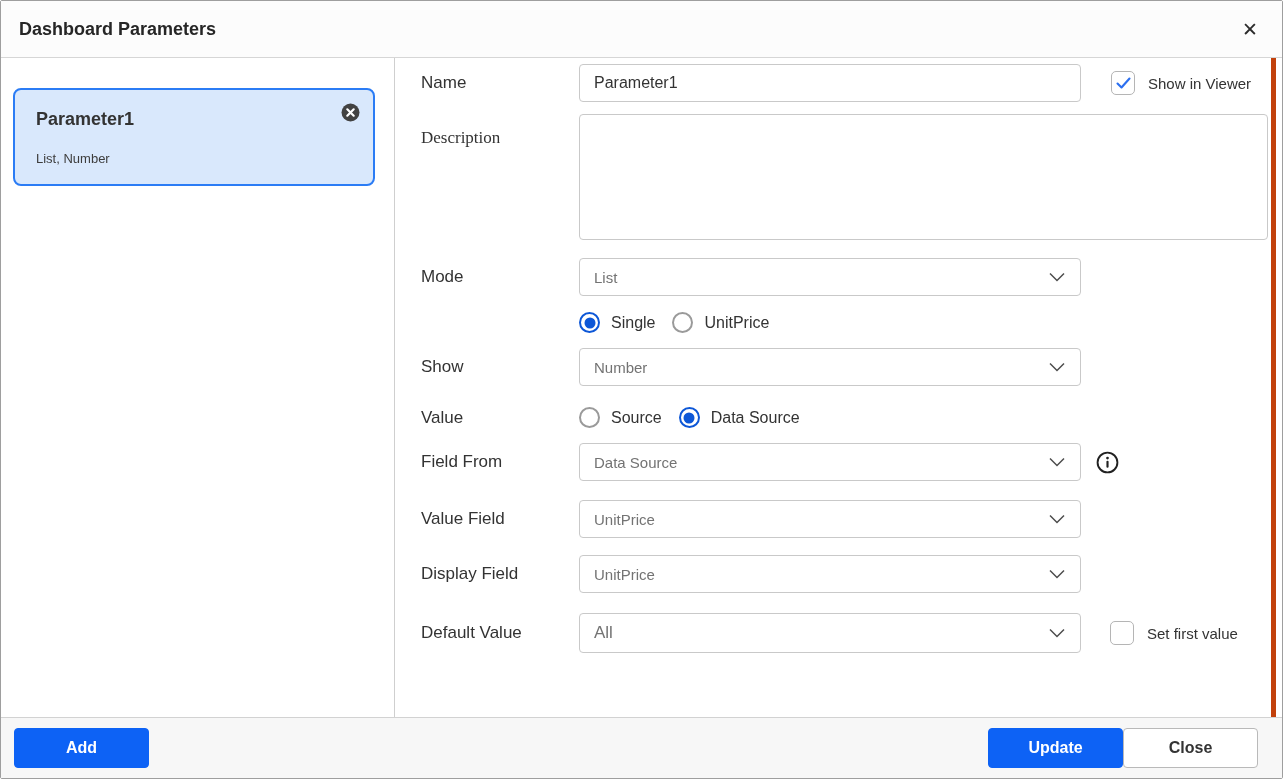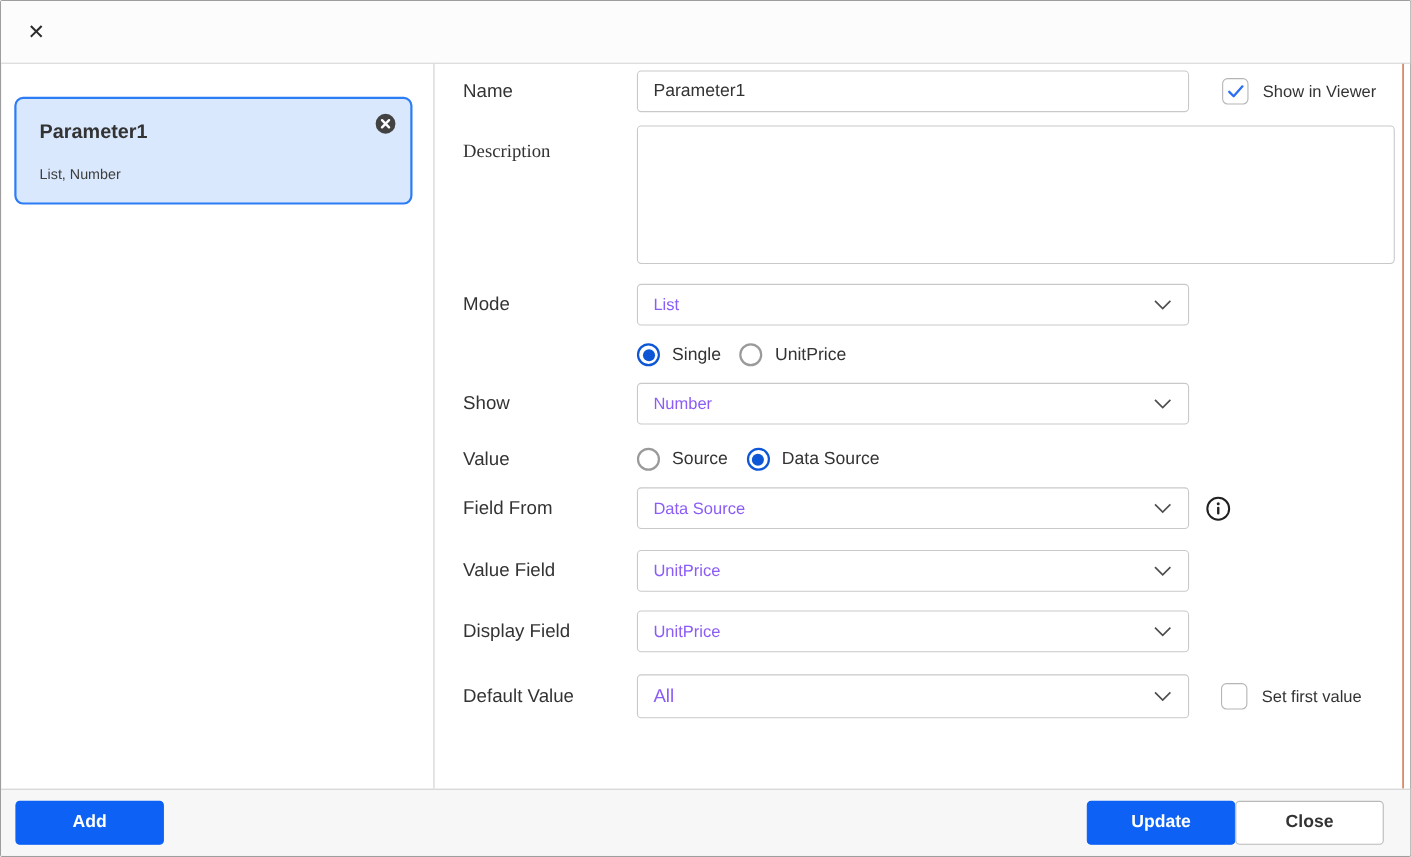--- a/index.html
+++ b/index.html
@@ -29,21 +29,21 @@
   .dlg-body{flex:1;display:flex;min-height:0;}
   .param-panel{width:394px;flex:0 0 394px;border-right:1px solid #cfcfcf;padding:30px 19px 0 12px;}
   .param-card{position:relative;height:98px;border:2px solid var(--card-border);
     background:var(--card-bg);border-radius:8px;padding:19px 18px 0 21px;cursor:pointer;}
   .param-card-title{font-size:18px;font-weight:bold;color:#333;}
   .param-card-sub{font-size:13px;color:#3d3d3d;margin-top:21px;}
   .card-remove{position:absolute;top:13px;right:13px;width:19px;height:19px;border:none;
     background:none;padding:0;cursor:pointer;line-height:0;}
 
   
-  .form-area{flex:1;padding:6px 0 0 26px;margin-right:6px;border-right:1px solid #c2410c;}
+  .form-area{flex:1;padding:6px 0 0 26px;margin-right:6px;border-right:5px solid #c2410c;}
   .row{display:grid;grid-template-columns:158px 502px 1fr;align-items:center;}
   .row-label{font-size:17px;color:#333;}
   .r-name{margin-top:0;}
   .r-desc{margin-top:12px;align-items:start;font-family:Liberation Serif, serif;}
   .r-desc .row-label{padding-top:14px;}
   .r-mode{margin-top:18px;}
   .r-radio1{margin-top:16px;}
   .r-type{margin-top:15px;}
   .r-value{margin-top:21px;}
   .r-fieldfrom{margin-top:15px;}
@@ -52,21 +52,21 @@
   .r-default{margin-top:20px;}
 
   .text-input{width:100%;height:38px;border:1px solid var(--border);border-radius:4px;
     padding:0 14px;font-size:16px;color:#333;font-family:inherit;outline:none;background:#fff;}
   .textarea{grid-column:2 / 4;width:689px;height:126px;border:1px solid var(--border);
     border-radius:4px;padding:10px 14px;font-size:15px;color:#333;font-family:inherit;
     resize:none;outline:none;background:#fff;}
   .dropdown{height:38px;border:1px solid var(--border);border-radius:4px;background:#fff;
     display:flex;align-items:center;justify-content:space-between;padding:0 14px 0 14px;
     cursor:pointer;}
-  .dd-value{font-size:15px;color:#8b5cf6;}
+  .dd-value{font-size:15px;color:#737373;}
   .dropdown.big{height:40px;}
   .dropdown.big .dd-value{font-size:17px;}
   .chevron{display:flex;align-items:center;}
 
   .radio-group{grid-column:2;display:flex;align-items:center;gap:17px;}
   .radio-item{display:flex;align-items:center;gap:11px;cursor:pointer;}
   .radio{width:21px;height:21px;border-radius:50%;border:2px solid #9a9a9a;background:#fff;
     position:relative;flex:0 0 21px;}
   .radio.selected{border-color:#0d57d7;}
   .radio.selected::after{content:"";position:absolute;left:50%;top:50%;width:11px;height:11px;
@@ -93,20 +93,21 @@
   .btn-primary{background:var(--accent);border:1px solid var(--accent);color:#fff;}
   .btn-secondary{background:#fff;border:1px solid #b9b9b9;color:#333;}
   .footer-right{margin-left:auto;display:flex;}
 </style>
 </head>
 <body>
 
 <div class="dialog">
 
   <div class="dlg-header">
+    <div class="dlg-title">Dashboard Parameters</div>
     <button class="dlg-close">✕</button>
   </div>
 
   <div class="dlg-body">
 
     <div class="param-panel">
       <div class="param-card selected">
         <button class="card-remove">
           <svg width="19" height="19" viewBox="0 0 19 19">
             <circle cx="9.5" cy="9.5" r="9" fill="#424242"></circle>

